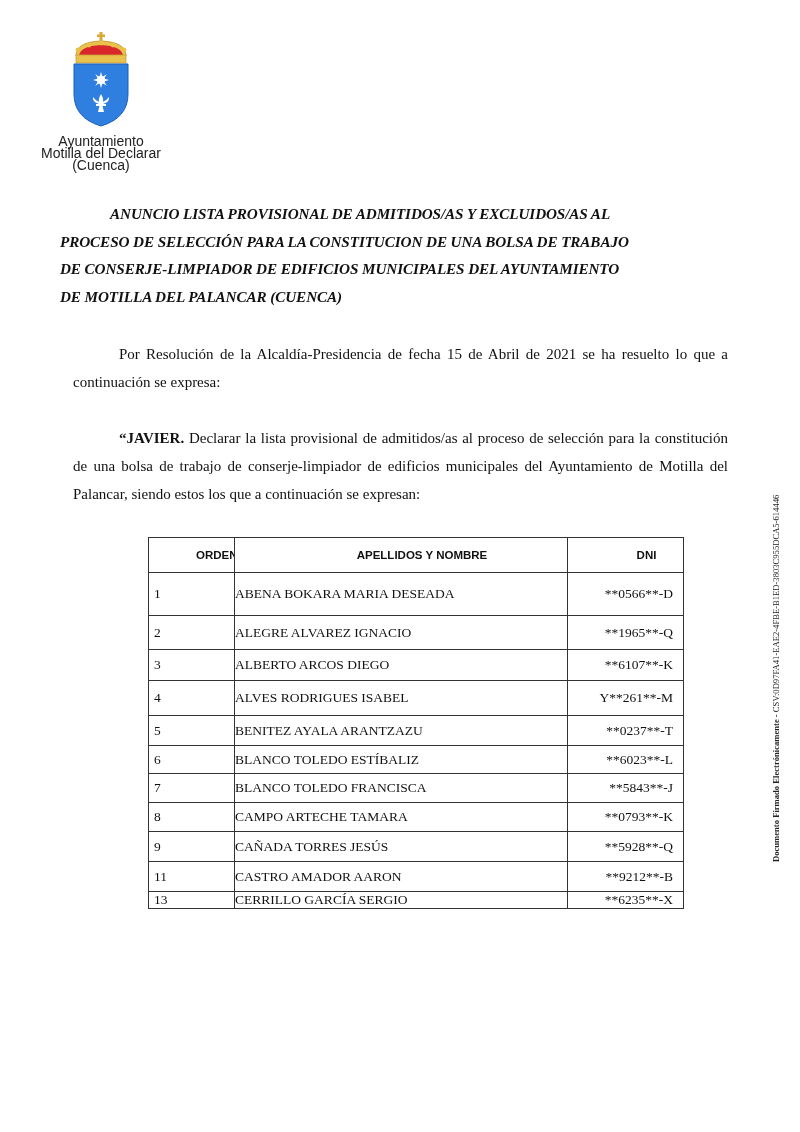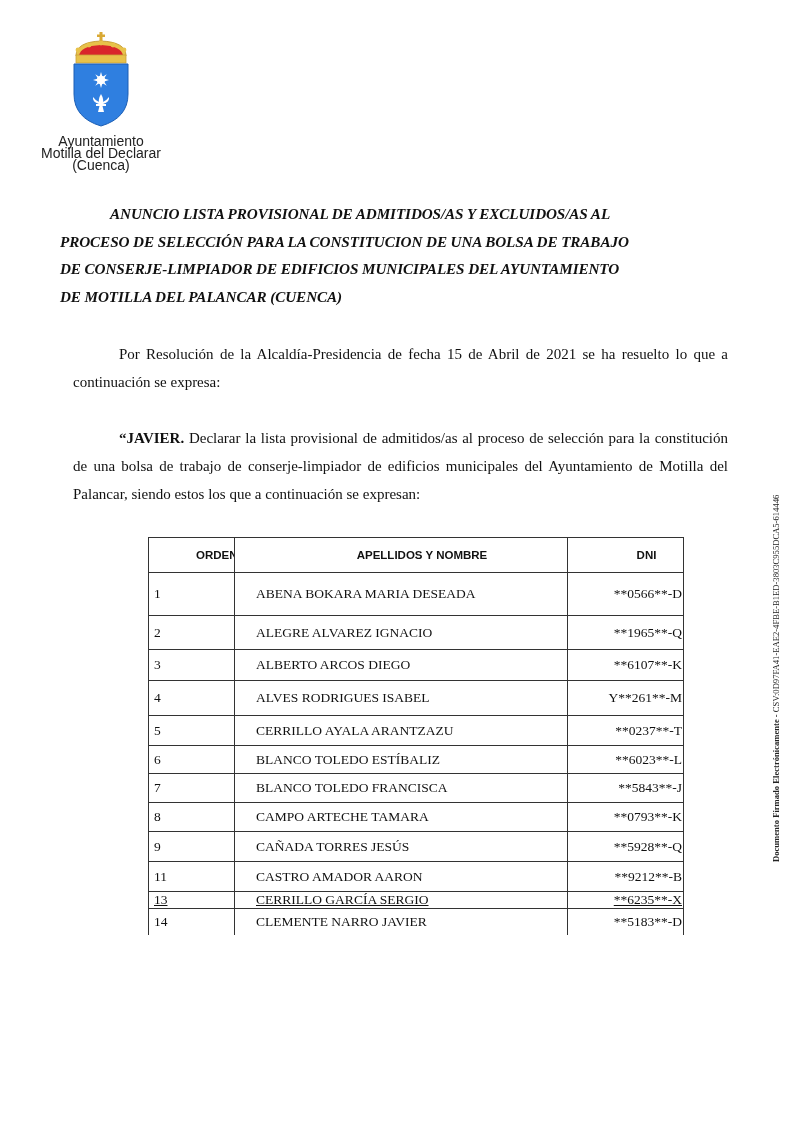--- a/index.html
+++ b/index.html
@@ -15,22 +15,22 @@
   .para { position: absolute; left: 73px; width: 655px; font-size: 15px; line-height: 28px; text-align: justify; }
   .para .indent { display: inline-block; width: 46px; }
   .p1 { top: 340px; }
   .p2 { top: 424px; }
 
   .table-wrap { position: absolute; left: 148px; top: 537px; width: 535px; }
   table { border-collapse: collapse; width: 535px; table-layout: fixed; }
   th, td { border: 1.5px solid #333; padding: 0 5px; font-size: 13.5px; white-space: nowrap; overflow: hidden; }
   th { font-family: "Liberation Sans", sans-serif; font-size: 11.5px; font-weight: bold; text-align: center; height: 34px; padding-left: 47px; }
   td.num { text-align: left; }
-  td.name { text-align: left; padding-left: 21px; margin-top: 43px; }
-  td.dni { text-align: right; padding-right: 1px; }
+  td.name { text-align: left; padding-left: 0; margin-top: 43px; }
+  td.dni { text-align: right; padding-right: 10px; }
   col.c1 { width: 86px; }
   col.c2 { width: 333px; }
   col.c3 { width: 116px; }
   tr.last td { border-bottom: none; }
 
   .side { position: absolute; left: 771px; top: 862px; transform-origin: 0 0; transform: rotate(-90deg); white-space: nowrap; font-size: 8.6px; color: #222; }
   .side b { font-weight: bold; }
 </style>
 </head>
 <body>
@@ -119,21 +119,21 @@
           <td class="name">ALBERTO ARCOS DIEGO</td>
           <td class="dni">**6107**-K</td>
         </tr>
         <tr style="height: 35px;">
           <td class="num">4</td>
           <td class="name">ALVES RODRIGUES ISABEL</td>
           <td class="dni">Y**261**-M</td>
         </tr>
         <tr style="height: 30px;">
           <td class="num">5</td>
-          <td class="name">CERRILLO AYALA ARANTZAZU</td>
+          <td class="name">BENITEZ AYALA ARANTZAZU</td>
           <td class="dni">**0237**-T</td>
         </tr>
         <tr style="height: 28px;">
           <td class="num">6</td>
           <td class="name">BLANCO TOLEDO ESTÍBALIZ</td>
           <td class="dni">**6023**-L</td>
         </tr>
         <tr style="height: 29px;">
           <td class="num">7</td>
           <td class="name">BLANCO TOLEDO FRANCISCA</td>
@@ -147,27 +147,22 @@
         <tr style="height: 30px;">
           <td class="num">9</td>
           <td class="name">CAÑADA TORRES JESÚS</td>
           <td class="dni">**5928**-Q</td>
         </tr>
         <tr style="height: 30px;">
           <td class="num">11</td>
           <td class="name">CASTRO AMADOR AARON</td>
           <td class="dni">**9212**-B</td>
         </tr>
-        <tr style="height: 15px; text-decoration: underline;">
+        <tr style="height: 15px;">
           <td class="num">13</td>
           <td class="name">CERRILLO GARCÍA SERGIO</td>
           <td class="dni">**6235**-X</td>
-        </tr>
-        <tr class="last" style="height: 26px;">
-          <td class="num">14</td>
-          <td class="name">CLEMENTE NARRO JAVIER</td>
-          <td class="dni">**5183**-D</td>
         </tr>
       </tbody>
   </table>
 </div>
 
 <div class="side"><b>Documento Firmado Electrónicamente - </b><span>CSV:0D97FA41-EAE2-4FBE-B1ED-3803C955DCA5-614446</span></div>
 
 </body></html>

